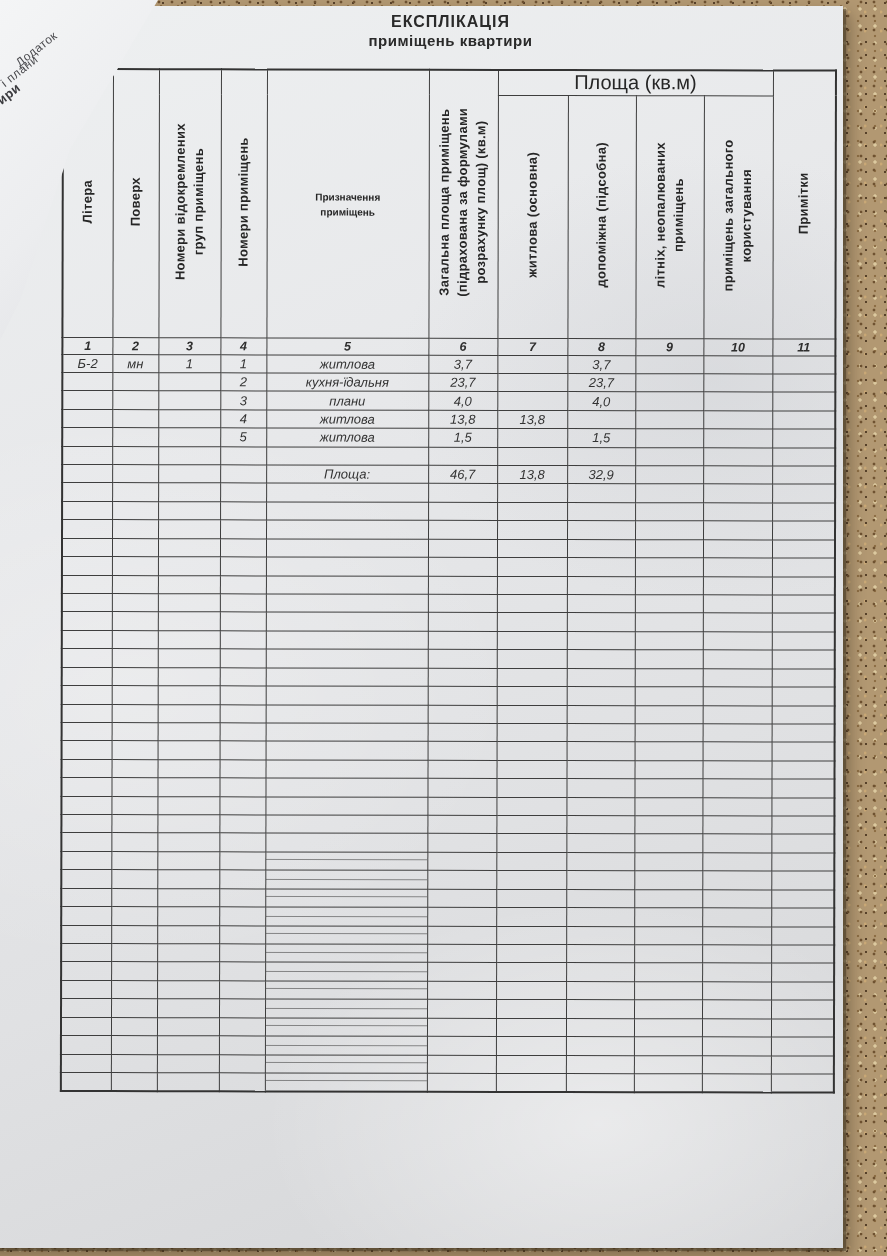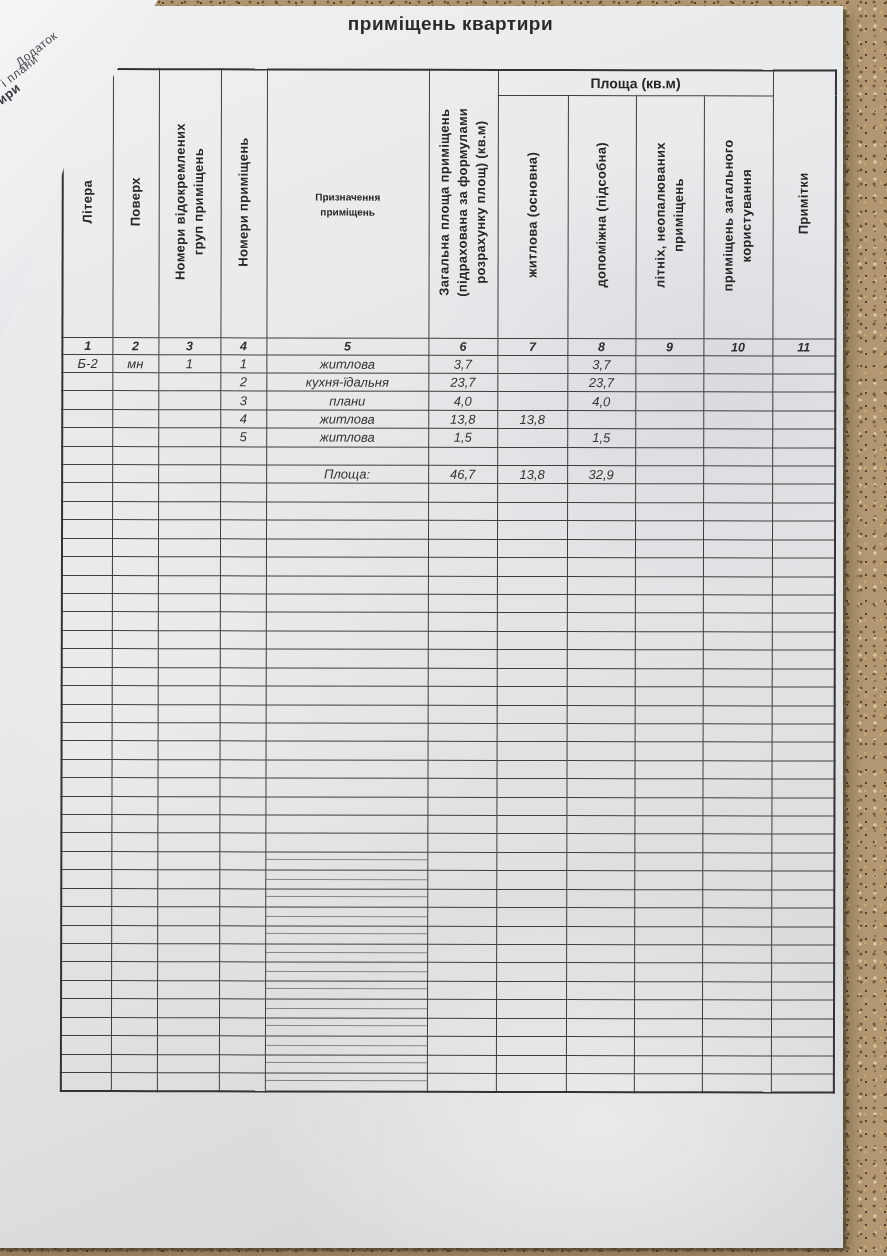--- a/index.html
+++ b/index.html
@@ -32,30 +32,30 @@
     position:absolute;left:-30px;top:6px;width:873px;height:1242px;
     background:
       radial-gradient(480px 320px at 72% 90%, rgba(255,255,255,.45), transparent 70%),
       radial-gradient(560px 400px at 18% 55%, rgba(255,255,255,.25), transparent 70%),
       radial-gradient(420px 300px at 85% 30%, rgba(205,207,211,.5), transparent 75%),
       linear-gradient(158deg,#eef0f1 0%, #e7e8ea 35%, #e0e1e3 65%, #d4d5d7 100%);
     box-shadow:3px 3px 1px rgba(66,52,33,.55), 7px 8px 14px rgba(40,30,15,.35);
   }
   .title-wrap{position:absolute;left:92px;top:6px;width:777px;text-align:center;line-height:1.25;}
   .title{font-size:16px;font-weight:700;letter-spacing:1px;color:#2a2a2a;}
-  .subtitle{font-size:19px;font-weight:700;letter-spacing:.5px;color:#2a2a2a;}
+  .subtitle{font-size:15px;font-weight:700;letter-spacing:.5px;color:#2a2a2a;}
 
   .twrap{position:absolute;left:92px;top:62px;transform:rotate(0.12deg);transform-origin:top left;}
   table{border-collapse:collapse;table-layout:fixed;width:773px;border:2px solid #333;}
   th,td{border:1px solid var(--line);padding:0;overflow:hidden;}
   th{font-weight:700;font-size:13px;color:#262626;vertical-align:middle;text-align:center;}
   .trg{height:25px;}
   .trs{height:243px;}
   .trn{height:17px;}
-  .gh{font-size:14px;font-weight:700;}
+  .gh{font-size:20px;font-weight:400;}
   .v{
     display:inline-block;
     writing-mode:vertical-rl;
     transform:rotate(180deg);
     white-space:pre-line;
     line-height:1.4;
     letter-spacing:.3px;
   }
   .h2l{white-space:pre-line;font-size:10px;line-height:1.35;}
   .trn td{
@@ -83,20 +83,21 @@
   .n1{left:12px;top:42px;}
   .n2{left:-2px;top:64px;}
   .n3{left:-4px;top:86px;font-weight:700;font-size:13px;color:#3a3a3e;}
 </style>
 </head>
 <body>
 
 <div class="bg">
   <div class="paper">
     <div class="title-wrap">
+      <div class="title">ЕКСПЛІКАЦІЯ</div>
       <div class="subtitle">приміщень квартири</div>
     </div>
     <div class="twrap">
       <table>
         <colgroup>
           <col style="width:50px">
             <col style="width:46px">
             <col style="width:62px">
           <col style="width:46px">
             <col style="width:162px">

